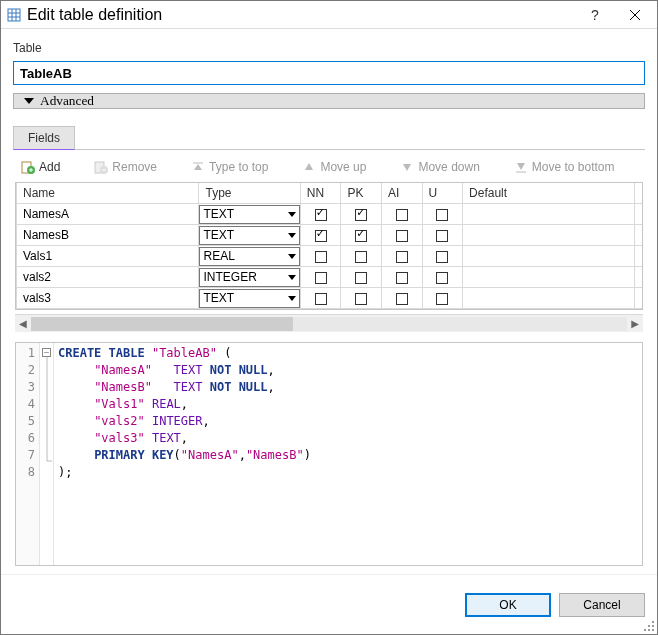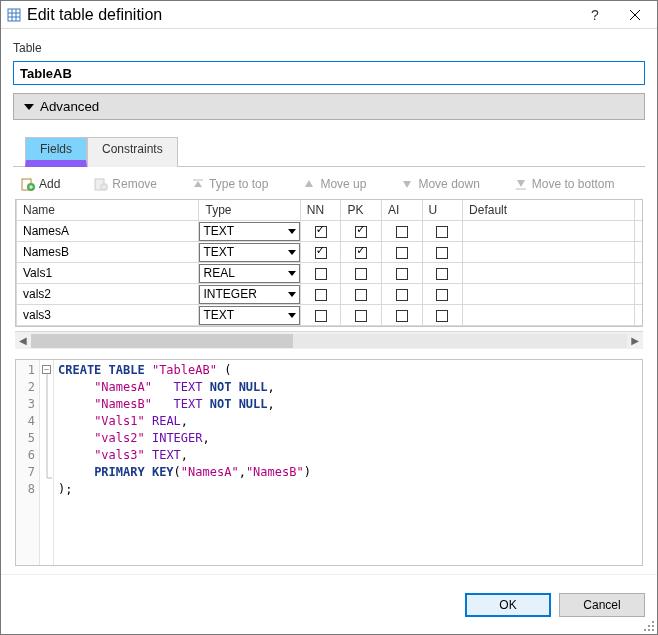--- a/index.html
+++ b/index.html
@@ -7,26 +7,26 @@
   .dialog { width:658px; height:635px; border:1px solid #777; position:relative; background:#fff; display:flex; flex-direction:column;}
   
   .titlebar { height:28px; display:flex; align-items:center; border-bottom:1px solid #ddd; padding:0 2px 0 6px;}
   .titlebar .title { flex:1; font-size:16px; }
   .titlebar .icon-tbl { width:14px; height:14px; margin-right:6px; display:inline-block;}
   .tb-btn { width:40px; height:26px; display:flex; align-items:center; justify-content:center; font-size:14px; color:#333;}
   
   .body { flex:1; padding:12px 12px 8px 12px; display:flex; flex-direction:column; overflow:hidden;}
   .group-label { font-size:12px; color:#333; margin-bottom:6px;}
   .table-name-input { width:100%; height:24px; border:1px solid #0078d7; outline:none; padding:2px 6px; font-size:13px; font-weight:bold; color:#000;}
-  .adv-btn { margin-top:8px; height:27px; border:1px solid #adadad; background:#e1e1e1; padding:0 10px; display:inline-flex; align-items:center; gap:6px; cursor:default;}
+  .adv-btn { margin-top:8px; height:16px; border:1px solid #adadad; background:#e1e1e1; padding:0 10px; display:inline-flex; align-items:center; gap:6px; cursor:default;font-family:Liberation Serif, serif;}
   .adv-btn .tri { width:0; height:0; border-left:5px solid transparent; border-right:5px solid transparent; border-top:6px solid #000;}
   
   .tabs { margin-top:16px; display:flex; border-bottom:1px solid #c5c5c5;}
   .tab { padding:4px 14px; border:1px solid #c5c5c5; border-bottom:none; background:#f0f0f0; margin-right:0px; position:relative; top:1px; color:#333;}
-  .tab.active { background:#7dd3fc; border-bottom:7px solid #8b5cf6;margin-left:12px;}
+  .tab.active { background:#e5e5e5; border-bottom:1px solid #8b5cf6;}
   
   .toolbar { display:flex; align-items:center; gap:34px; padding:10px 8px 8px 8px;text-align:center;}
   .tbtn { display:inline-flex; align-items:center; gap:4px; color:#999;}
   .tbtn.enabled { color:#333;}
   .ticon { width:14px; height:14px; display:inline-block;}
   
   .fields-wrap { border:1px solid #c5c5c5; margin:0 2px; overflow:hidden;}
   .ft { width:660px; border-collapse:collapse; table-layout:fixed;}
   .ft th, .ft td { border:1px solid #d9d9d9; padding:3px 6px; font-size:12px; text-align:left; height:20px; background:#fff;}
   .ft th { background:#fff; font-weight:normal; color:#333; border-top:none;}
@@ -85,21 +85,20 @@
   <div class="body">
     <div class="group-label">Table</div>
     <input class="table-name-input" type="text" value="TableAB" style="">
     <button class="adv-btn">
       <span class="tri"></span>
       <span>Advanced</span>
     </button>
 
     <div class="tabs">
       <div class="tab active">Fields</div>
-      <div class="tab">Constraints</div>
     </div>
 
     <div class="toolbar">
       <span class="tbtn enabled">
         <span class="ticon">
           <svg width="14" height="14">
               <rect x="1" y="2" width="9" height="11" fill="#fff" stroke="#b08a3e"></rect>
               <circle cx="10" cy="10" r="4" fill="#4caf50"></circle>
               <line x1="10" y1="8" x2="10" y2="12" stroke="#fff"></line>
               <line x1="8" y1="10" x2="12" y2="10" stroke="#fff"></line>

